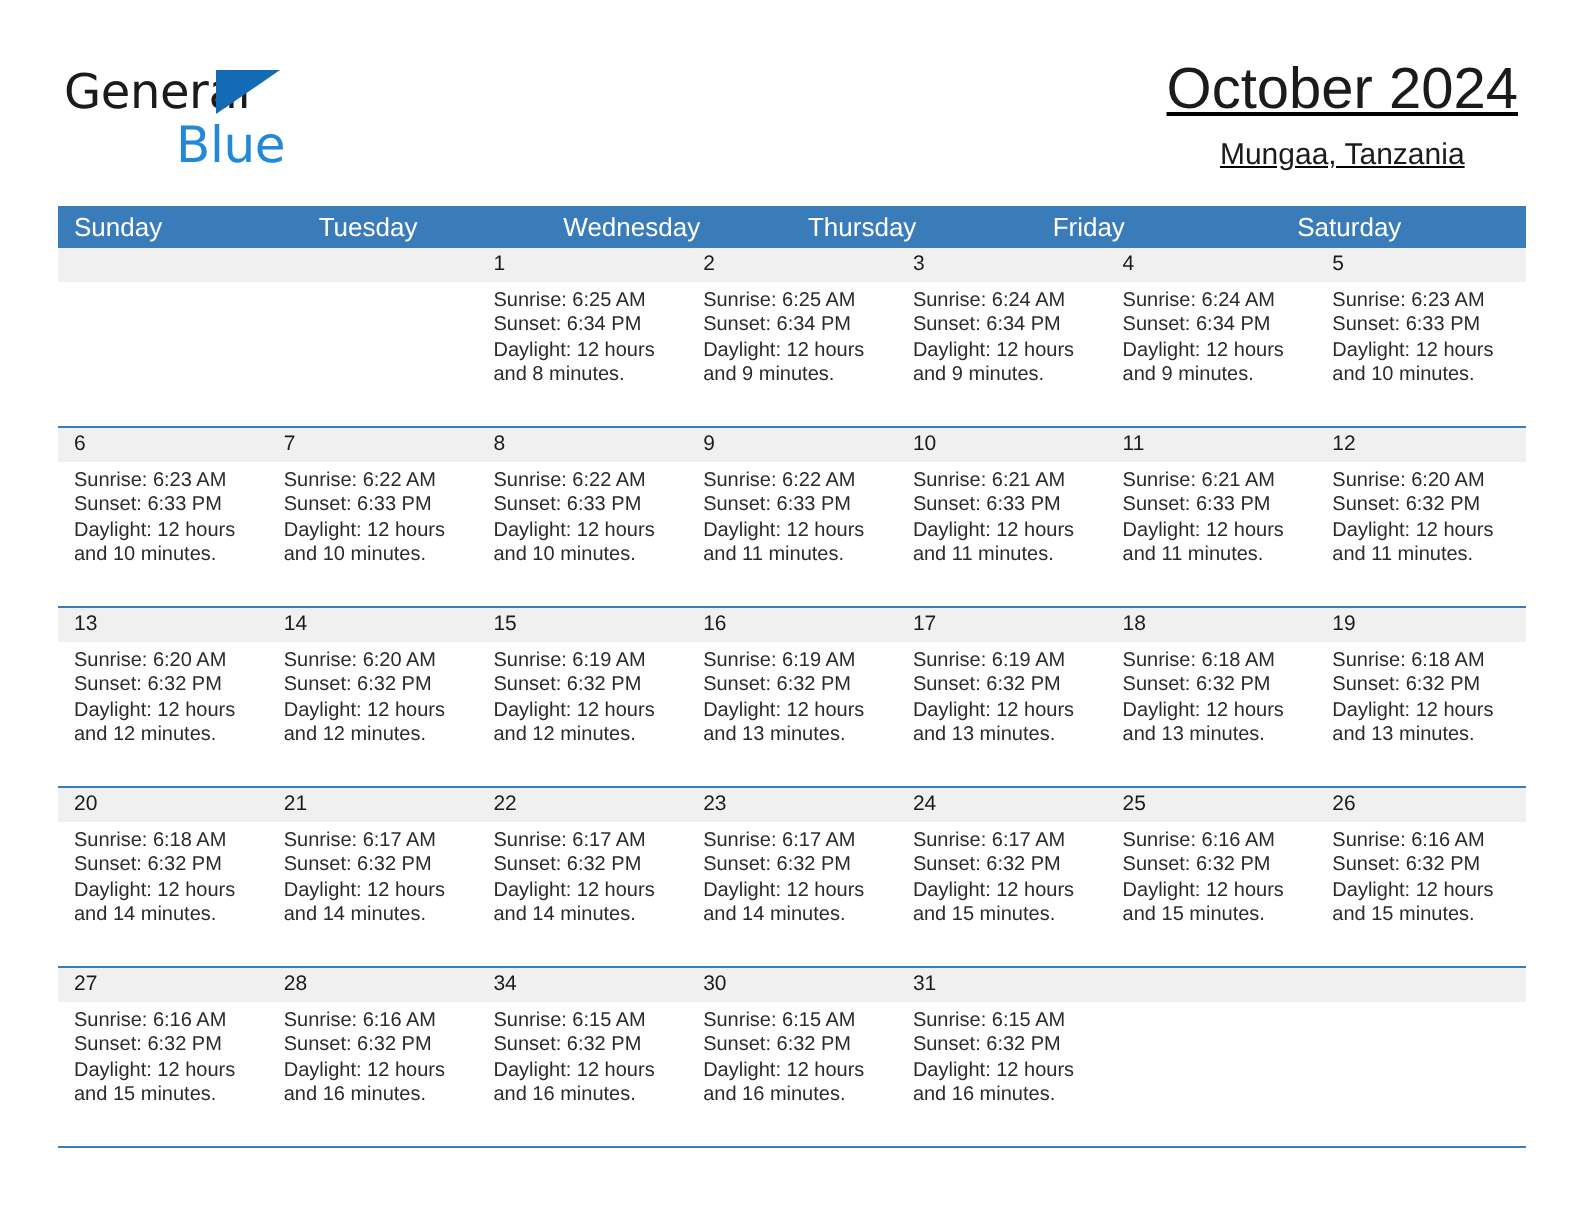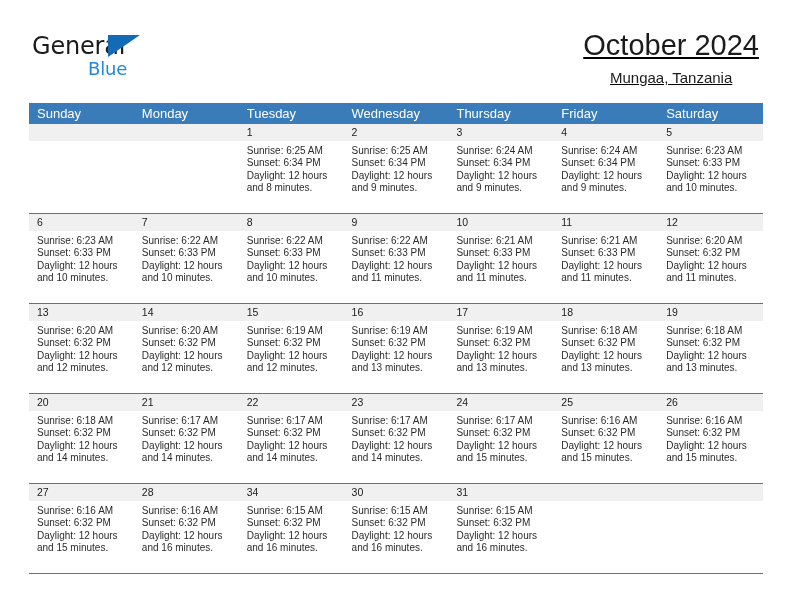--- a/index.html
+++ b/index.html
@@ -52,21 +52,21 @@
     top: 3px;
     width: 0;
     height: 0;
     border-left: 32px solid #136bb5;
     border-bottom: 22px solid transparent;
   }
   .brand-line2 {
     position: absolute;
     left: 56px;
     top: 26px;
-    font-size: 18px;
+    font-size: 25px;
     letter-spacing: -0.2px;
     color: #2389d6;
     font-family: "DejaVu Sans", sans-serif;
     font-weight: 400;
   }
 
   .title-block {
     position: absolute;
     right: 33px;
     top: 28px;
@@ -167,21 +167,20 @@
       <div class="cal-title">October 2024</div>
       <div class="cal-subtitle">Mungaa, Tanzania</div>
     </div>
 
   </div>
 
   <div class="calendar">
 
     <div class="weekday-row">
       <div class="weekday">Sunday</div>
-      <div class="weekday">Monday</div>
       <div class="weekday">Tuesday</div>
       <div class="weekday">Wednesday</div>
       <div class="weekday">Thursday</div>
       <div class="weekday">Friday</div>
       <div class="weekday">Saturday</div>
     </div>
 
     <div id="weeks-container">
         <div class="week-row">
           <div class="day-cell empty">

